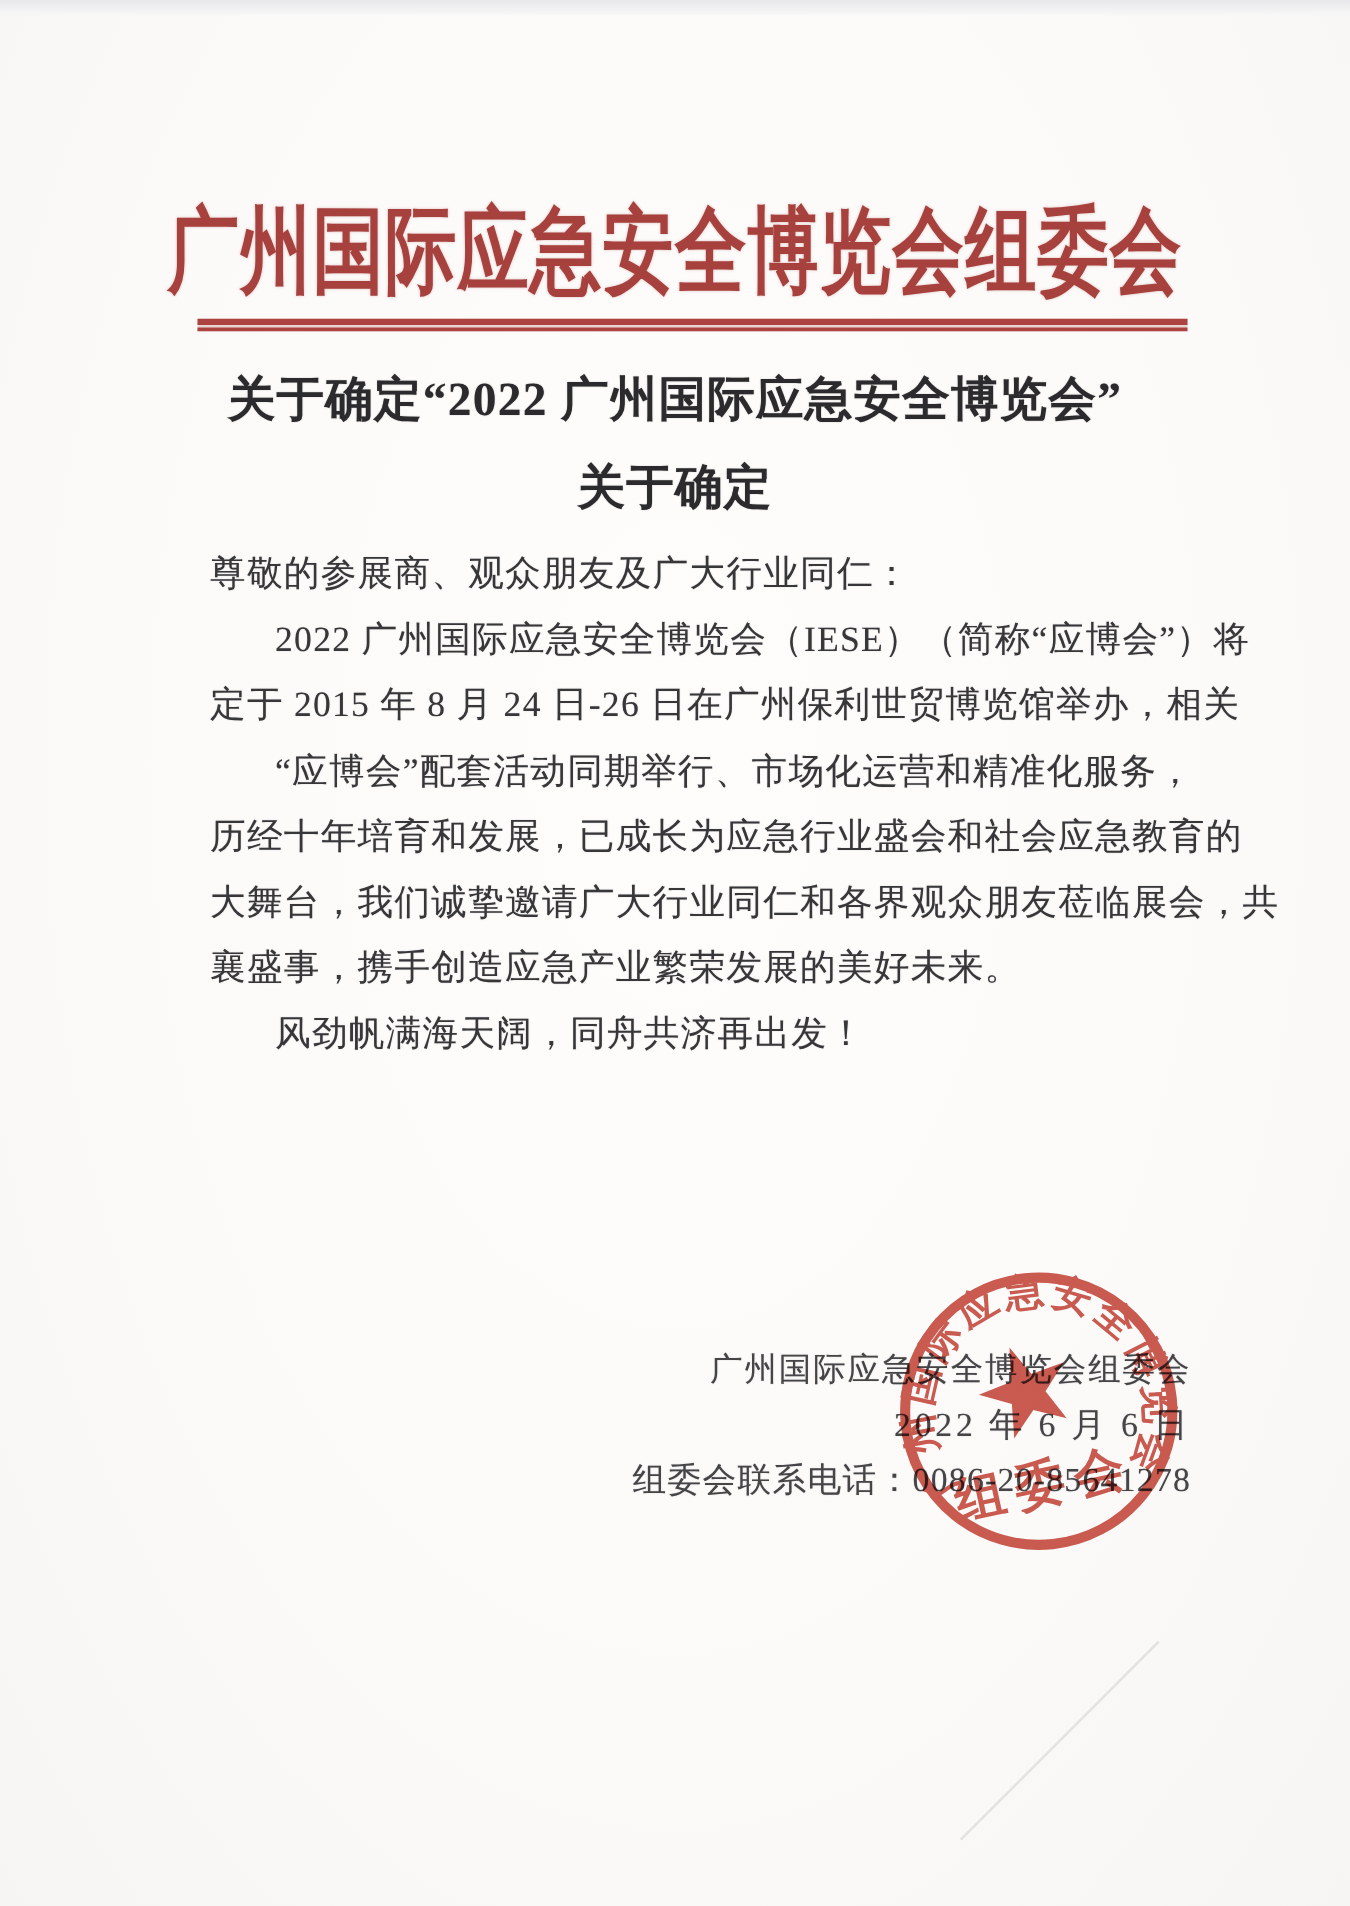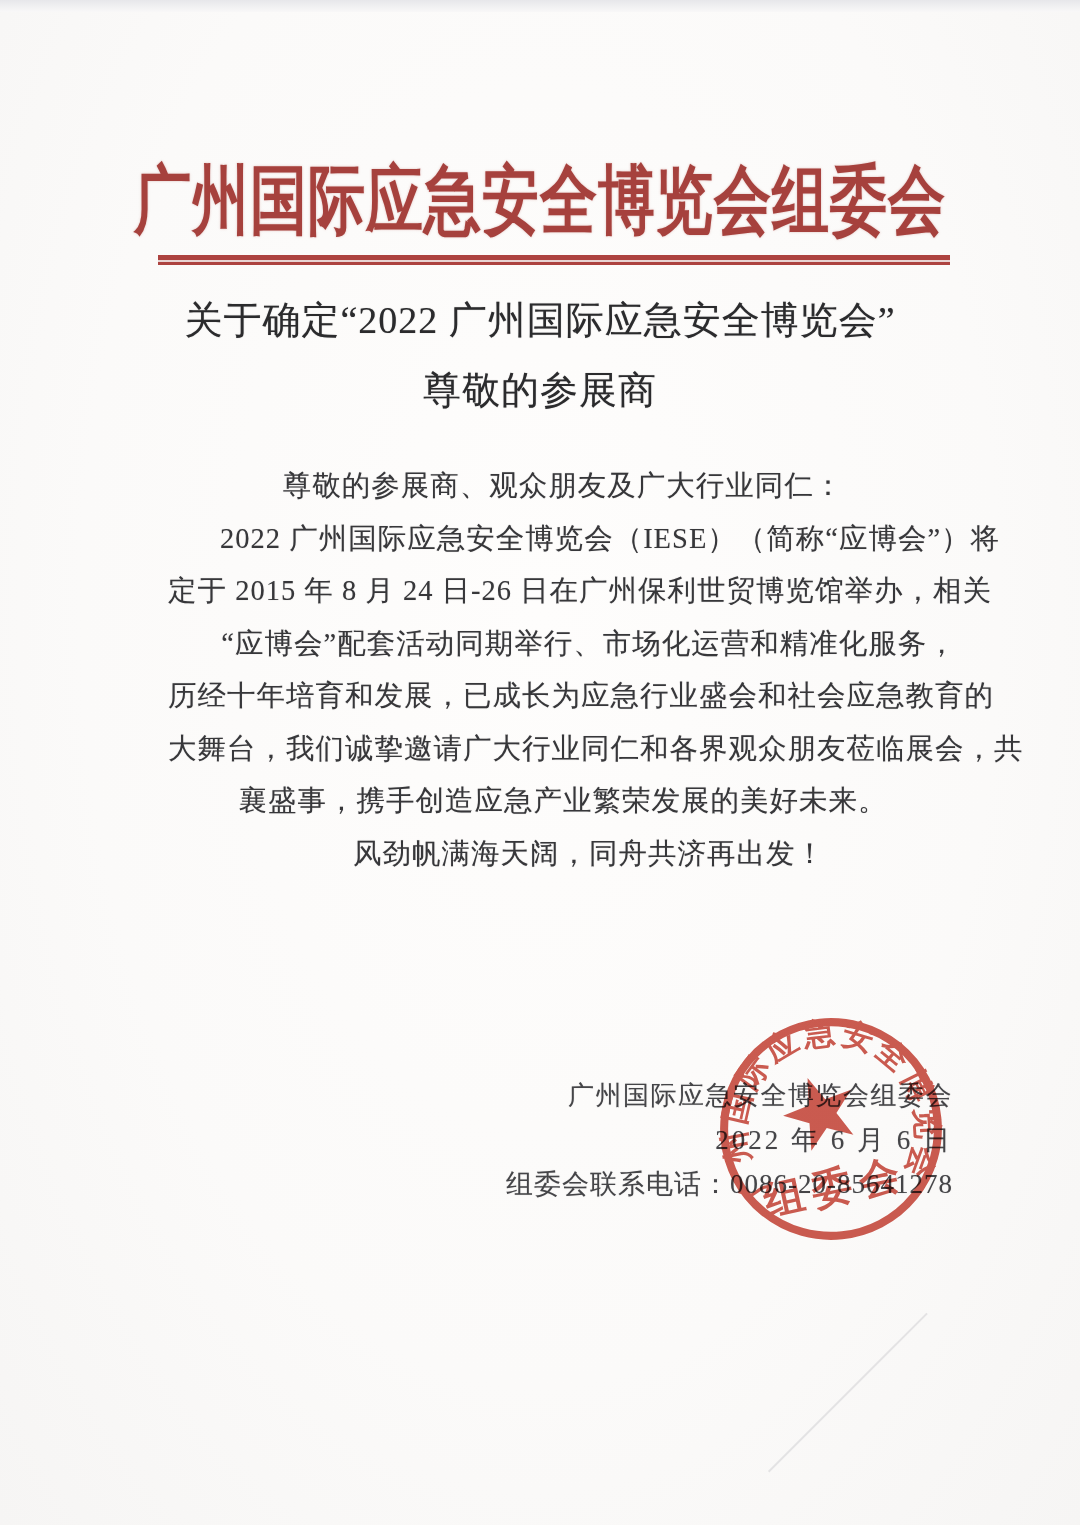--- a/index.html
+++ b/index.html
@@ -46,36 +46,35 @@
     background: #e8d4d3;
     border-top: 5px solid #ad4340;
     border-bottom: 3px solid #ad4340;
   }
   
   .title-line {
     position: absolute;
     left: 0; right: 0;
     text-align: center;
     font-size: 38px;
-    font-weight: normal;
+    font-weight: bold;
     color: #2b2b2d;
     letter-spacing: 1px;
     white-space: nowrap;
     line-height: 1;
     text-shadow: 0 0 1px rgba(40,40,42,.4);
   }
   .title-line.l1 { top: 301px; }
   .title-line.l2 { top: 371px; }
   
   .body-text {
     position: absolute;
     left: 168px;
-    top: 460px;
+    top: 434px;
     width: 790px;
-    text-align: center;
   }
   .body-line {
     font-size: 28.5px;
     line-height: 52.5px;
     letter-spacing: 1px;
     white-space: nowrap;
     color: #37373a;
     text-shadow: 0 0 1px rgba(55,55,58,.3);
   }
   .body-line.indent { text-indent: 52px; }
@@ -122,21 +121,21 @@
 </head>
 <body>
 
 <div class="top-edge"></div>
 
 <div class="letterhead">广州国际应急安全博览会组委会</div>
 
 <div class="divider"></div>
 
 <div class="title-line l1">关于确定“2022 广州国际应急安全博览会”</div>
-<div class="title-line l2">尊敬的参展商</div>
+<div class="title-line l2">关于确定</div>
 
 <div class="body-text">
   <div class="body-line">尊敬的参展商、观众朋友及广大行业同仁：</div>
   <div class="body-line indent">2022 广州国际应急安全博览会（IESE）（简称“应博会”）将</div>
   <div class="body-line">定于 2015 年 8 月 24 日-26 日在广州保利世贸博览馆举办，相关</div>
   <div class="body-line indent">“应博会”配套活动同期举行、市场化运营和精准化服务，</div>
   <div class="body-line">历经十年培育和发展，已成长为应急行业盛会和社会应急教育的</div>
   <div class="body-line">大舞台，我们诚挚邀请广大行业同仁和各界观众朋友莅临展会，共</div>
   <div class="body-line">襄盛事，携手创造应急产业繁荣发展的美好未来。</div>
   <div class="body-line indent">风劲帆满海天阔，同舟共济再出发！</div>

